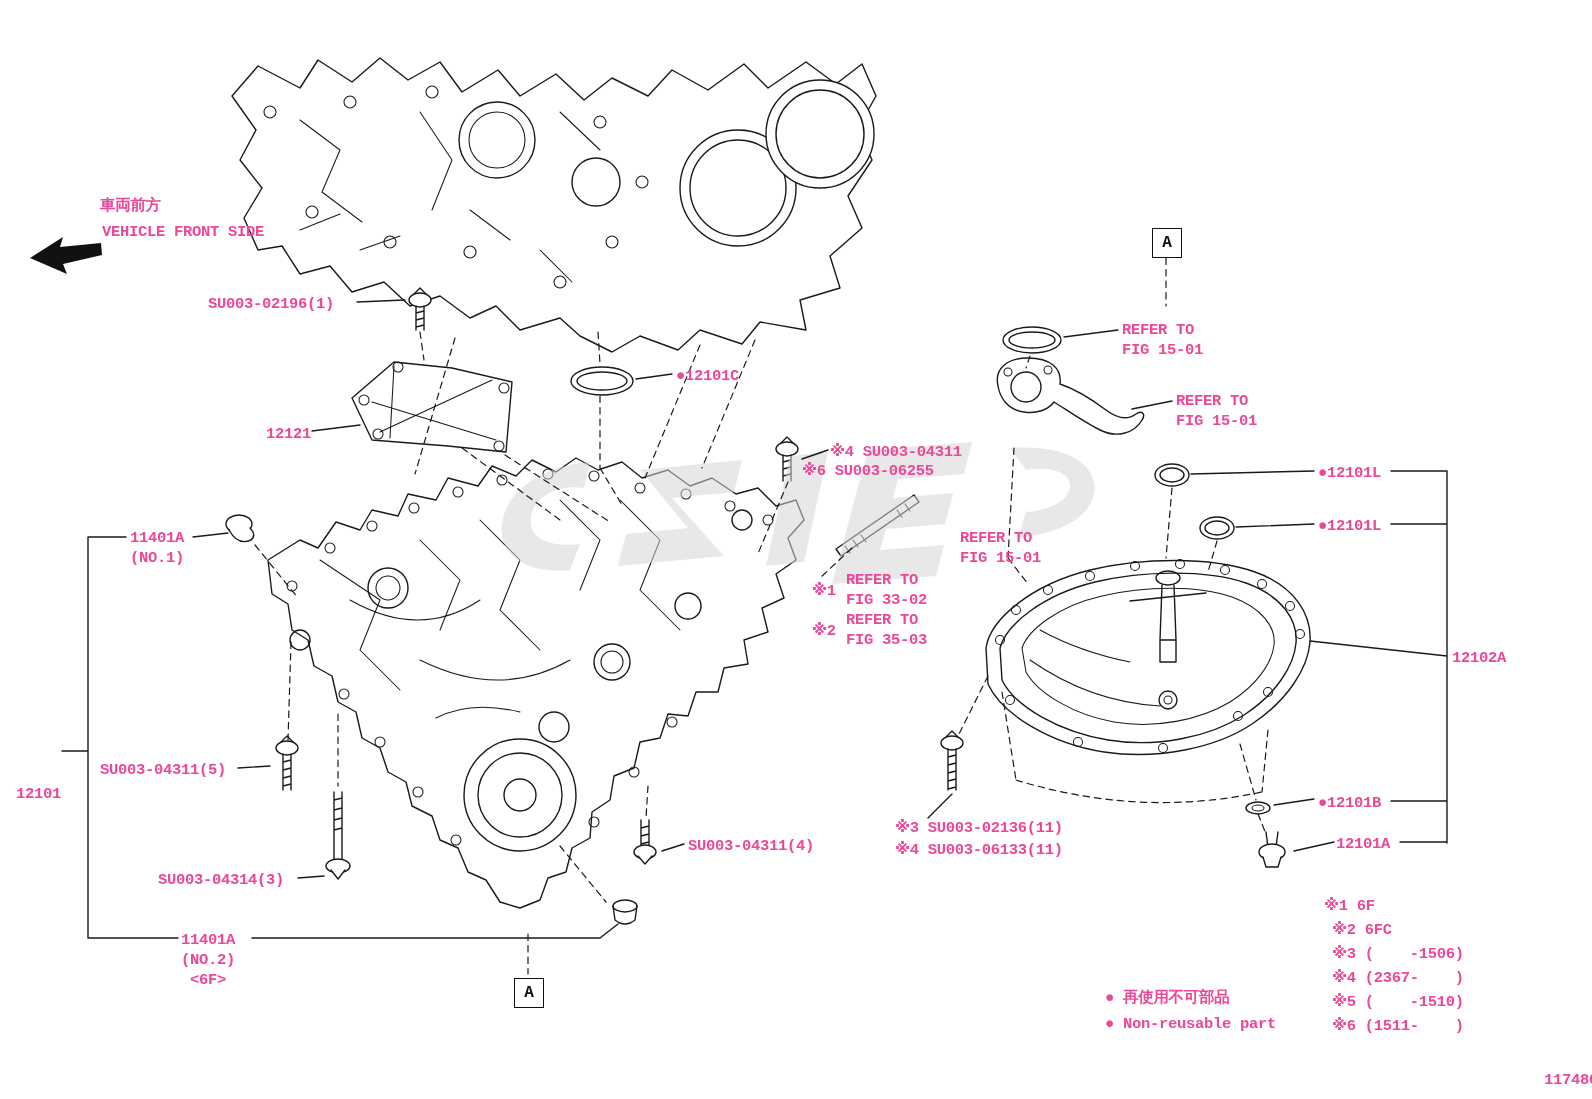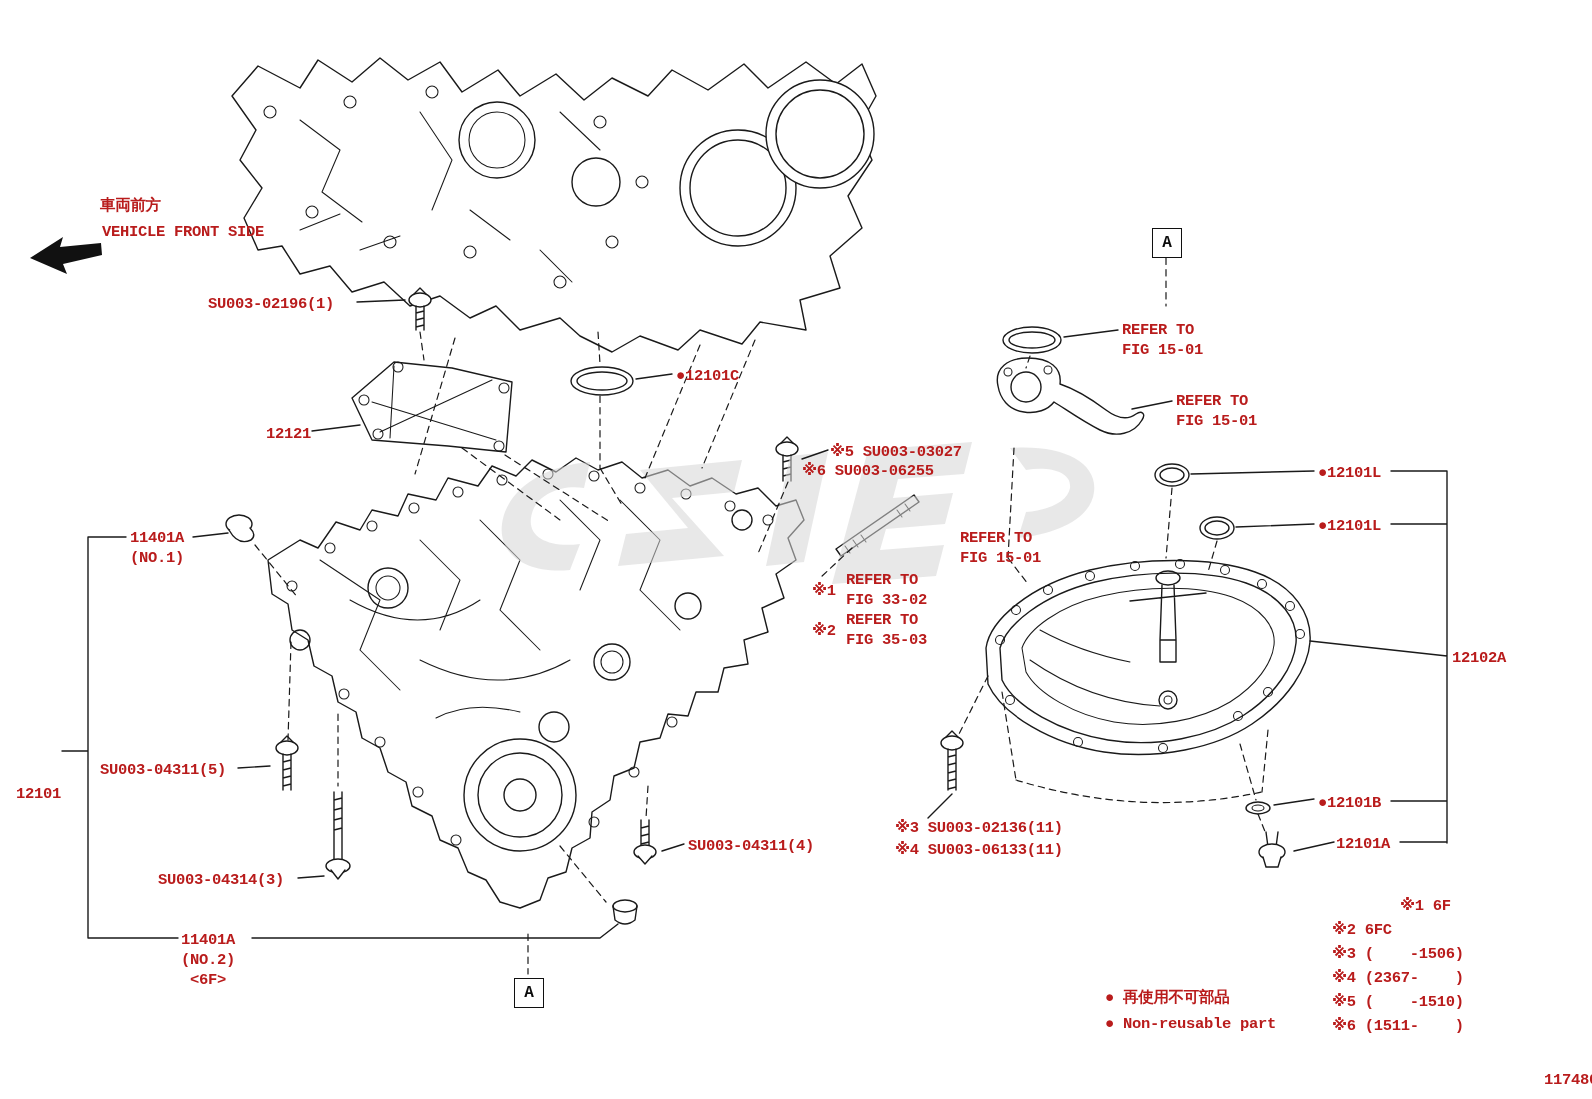--- a/index.html
+++ b/index.html
@@ -11,21 +11,21 @@
     color:#0b0b0b;
   }
   svg.art { position:absolute; left:0; top:0; }
   .s  { fill:none; stroke:#1a1a1a; stroke-width:1.4; stroke-linecap:round; stroke-linejoin:round; }
   .sf { fill:#ffffff; stroke:#1a1a1a; stroke-width:1.4; stroke-linecap:round; stroke-linejoin:round; }
   .thin { stroke-width:1.05; }
   .d  { stroke-dasharray:6.5 5; stroke-width:1.2; }
   .wm { fill:#d6d6d6; opacity:.55; stroke:none; }
   .lbl {
     position:absolute; font-size:15.5px; font-weight:700; letter-spacing:-0.3px;
-    line-height:1.3; white-space:pre; color:#b91c1c;
+    line-height:1.3; white-space:pre; color:#ec4899;
   }
   .abox {
     position:absolute; width:30px; height:30px; border:1.7px solid #101010;
     display:flex; align-items:center; justify-content:center;
     font-size:16px; font-weight:700; background:#fff;
   }
 </style>
 </head>
 <body>
 
@@ -236,21 +236,21 @@
       <path d="M101,243 L60,247 L63,237 L30,258 L67,274 L63,264 L102,255 Z" fill="#111"></path>
     </g>
   </svg>
 
   <div class="lbl" style="left:100px;top:196px">車両前方</div>
   <div class="lbl" style="left:102px;top:222px">VEHICLE FRONT SIDE</div>
 
   <div class="lbl" style="left:208px;top:294px">SU003-02196(1)</div>
   <div class="lbl" style="left:266px;top:424px">12121</div>
   <div class="lbl" style="left:676px;top:366px">●12101C</div>
-  <div class="lbl" style="left:830px;top:442px">※5 SU003-03027</div>
+  <div class="lbl" style="left:830px;top:442px">※4 SU003-04311</div>
   <div class="lbl" style="left:802px;top:461px">※6 SU003-06255</div>
 
   <div class="lbl" style="left:1122px;top:320px">REFER TO
 FIG 15-01</div>
   <div class="lbl" style="left:1176px;top:391px">REFER TO
 FIG 15-01</div>
   <div class="lbl" style="left:960px;top:528px">REFER TO
 FIG 15-01</div>
 
   <div class="lbl" style="left:812px;top:581px">※1</div>
@@ -274,21 +274,21 @@
   <div class="lbl" style="left:100px;top:760px">SU003-04311(5)</div>
   <div class="lbl" style="left:158px;top:870px">SU003-04314(3)</div>
   <div class="lbl" style="left:688px;top:836px">SU003-04311(4)</div>
   <div class="lbl" style="left:181px;top:930px">11401A
 (NO.2)
  &lt;6F&gt;</div>
 
   <div class="abox" style="left:1152px;top:228px">A</div>
   <div class="abox" style="left:514px;top:978px">A</div>
 
-  <div class="lbl" style="left:1400px;top:896px">※1 6F</div>
+  <div class="lbl" style="left:1324px;top:896px">※1 6F</div>
   <div class="lbl" style="left:1332px;top:920px">※2 6FC</div>
   <div class="lbl" style="left:1332px;top:944px">※3 (    -1506)</div>
   <div class="lbl" style="left:1332px;top:968px">※4 (2367-    )</div>
   <div class="lbl" style="left:1332px;top:992px">※5 (    -1510)</div>
   <div class="lbl" style="left:1332px;top:1016px">※6 (1511-    )</div>
 
   <div class="lbl" style="left:1105px;top:988px">● 再使用不可部品</div>
   <div class="lbl" style="left:1105px;top:1014px">● Non-reusable part</div>
 
   <div class="lbl" style="left:1544px;top:1070px">117480F</div>

